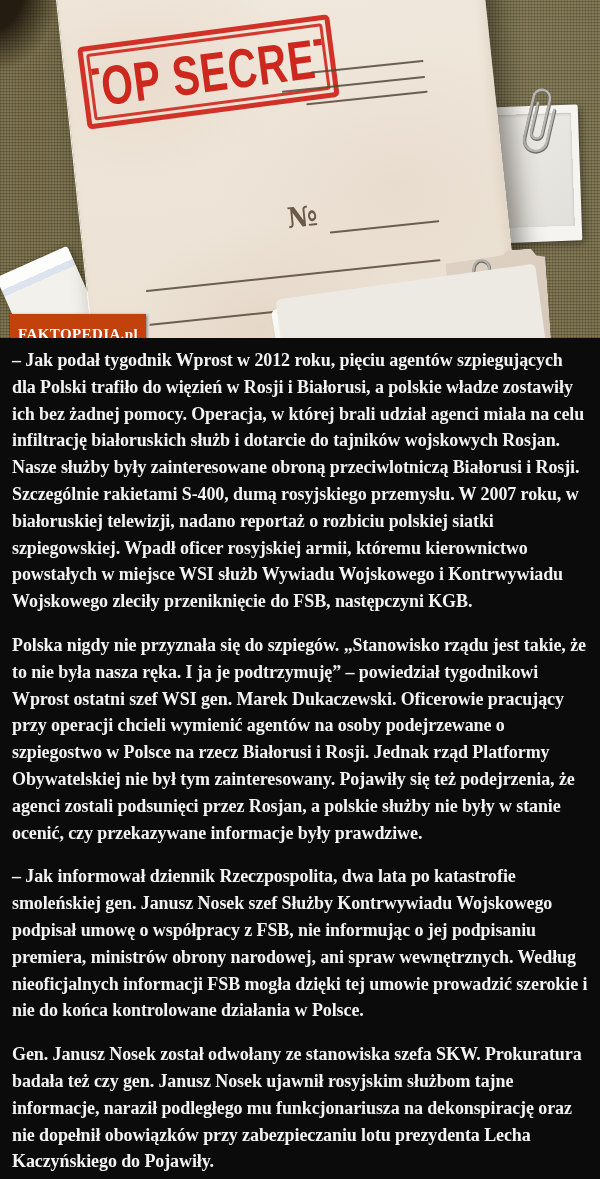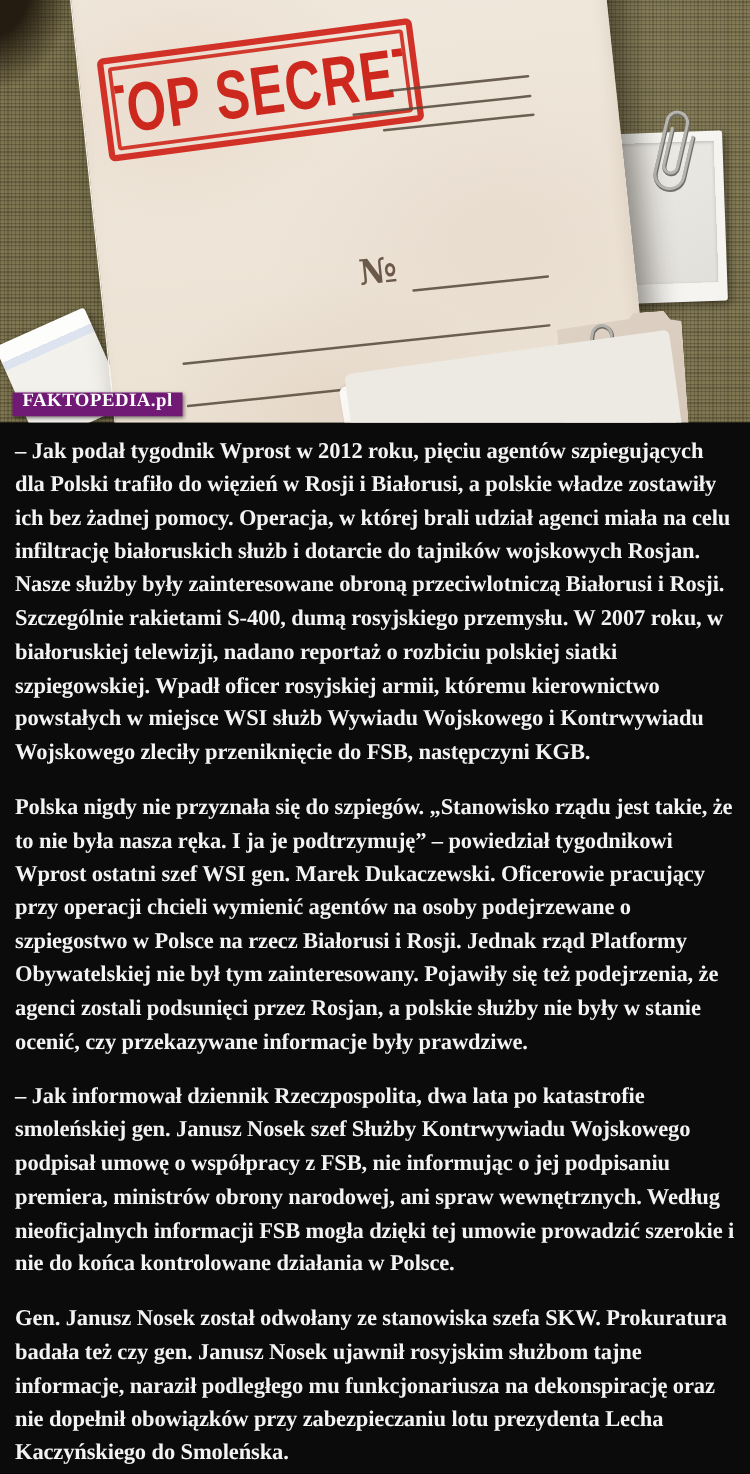--- a/index.html
+++ b/index.html
@@ -64,23 +64,23 @@
     transform:rotate(-4deg);background:linear-gradient(160deg,#ded2c5,#d6c8b9);
     clip-path:polygon(0 10%,58% 5%,62% 0,86% 0,91% 8%,100% 10%,100% 100%,0 100%);
     box-shadow:1px 2px 5px rgba(0,0,0,.25);}
   .white-stack{position:absolute;left:276px;top:288px;width:262px;height:84px;z-index:7;
     transform:rotate(-9.5deg);border-radius:5px;
     background:linear-gradient(180deg,rgba(252,251,248,.96),rgba(240,237,231,.96));
     box-shadow:0 -1px 2px rgba(0,0,0,.10);}
   .white-stack::before{content:"";position:absolute;inset:0;z-index:-1;border-radius:5px;
     background:#eceae3;transform:translate(5px,-6px) rotate(1.6deg);}
 
-  .badge{position:absolute;left:10px;top:314px;z-index:10;background:#701a75;color:#fdfdfd;
+  .badge{position:absolute;left:10px;top:314px;z-index:10;background:#c2410c;color:#fdfdfd;
     font-family:"Liberation Serif",serif;font-weight:bold;font-size:15px;line-height:1;
-    letter-spacing:.4px;padding:0 8px 4px;box-shadow:1px 1px 3px rgba(0,0,0,.5);}
+    letter-spacing:.4px;padding:13px 8px 4px;box-shadow:1px 1px 3px rgba(0,0,0,.5);}
 
   
   .article{position:relative;background:#0b0b0b;color:#f3f3f3;padding:9px 12px 12px;
     font-size:18px;line-height:26.8px;letter-spacing:-0.1px;}
   .article p{margin:0 0 17px;font-weight:bold;}
   .article p:last-child{margin-bottom:0;}
 </style>
 </head>
 <body>
 
@@ -131,16 +131,16 @@
 
     <div class="badge">
       <span>FAKTOPEDIA.pl</span>
     </div>
   </div>
 
   <div class="article">
     <p>– Jak podał tygodnik Wprost w 2012 roku, pięciu agentów szpiegujących dla Polski trafiło do więzień w Rosji i Białorusi, a polskie władze zostawiły ich bez żadnej pomocy. Operacja, w której brali udział agenci miała na celu infiltrację białoruskich służb i dotarcie do tajników wojskowych Rosjan. Nasze służby były zainteresowane obroną przeciwlotniczą Białorusi i Rosji. Szczególnie rakietami S-400, dumą rosyjskiego przemysłu. W 2007 roku, w białoruskiej telewizji, nadano reportaż o rozbiciu polskiej siatki szpiegowskiej. Wpadł oficer rosyjskiej armii, któremu kierownictwo powstałych w miejsce WSI służb Wywiadu Wojskowego i Kontrwywiadu Wojskowego zleciły przeniknięcie do FSB, następczyni KGB.</p>
     <p>Polska nigdy nie przyznała się do szpiegów. „Stanowisko rządu jest takie, że to nie była nasza ręka. I ja je podtrzymuję” – powiedział tygodnikowi Wprost ostatni szef WSI gen. Marek Dukaczewski. Oficerowie pracujący przy operacji chcieli wymienić agentów na osoby podejrzewane o szpiegostwo w Polsce na rzecz Białorusi i Rosji. Jednak rząd Platformy Obywatelskiej nie był tym zainteresowany. Pojawiły się też podejrzenia, że agenci zostali podsunięci przez Rosjan, a polskie służby nie były w stanie ocenić, czy przekazywane informacje były prawdziwe.</p>
     <p>– Jak informował dziennik Rzeczpospolita, dwa lata po katastrofie smoleńskiej gen. Janusz Nosek szef Służby Kontrwywiadu Wojskowego podpisał umowę o współpracy z FSB, nie informując o jej podpisaniu premiera, ministrów obrony narodowej, ani spraw wewnętrznych. Według nieoficjalnych informacji FSB mogła dzięki tej umowie prowadzić szerokie i nie do końca kontrolowane działania w Polsce.</p>
-    <p>Gen. Janusz Nosek został odwołany ze stanowiska szefa SKW. Prokuratura badała też czy gen. Janusz Nosek ujawnił rosyjskim służbom tajne informacje, naraził podległego mu funkcjonariusza na dekonspirację oraz nie dopełnił obowiązków przy zabezpieczaniu lotu prezydenta Lecha Kaczyńskiego do Smoleńska.</p>
+    <p>Gen. Janusz Nosek został odwołany ze stanowiska szefa SKW. Prokuratura badała też czy gen. Janusz Nosek ujawnił rosyjskim służbom tajne informacje, naraził podległego mu funkcjonariusza na dekonspirację oraz nie dopełnił obowiązków przy zabezpieczaniu lotu prezydenta Lecha Kaczyńskiego do Pojawiły.</p>
   </div>
 
 </div>
 
 </body></html>

